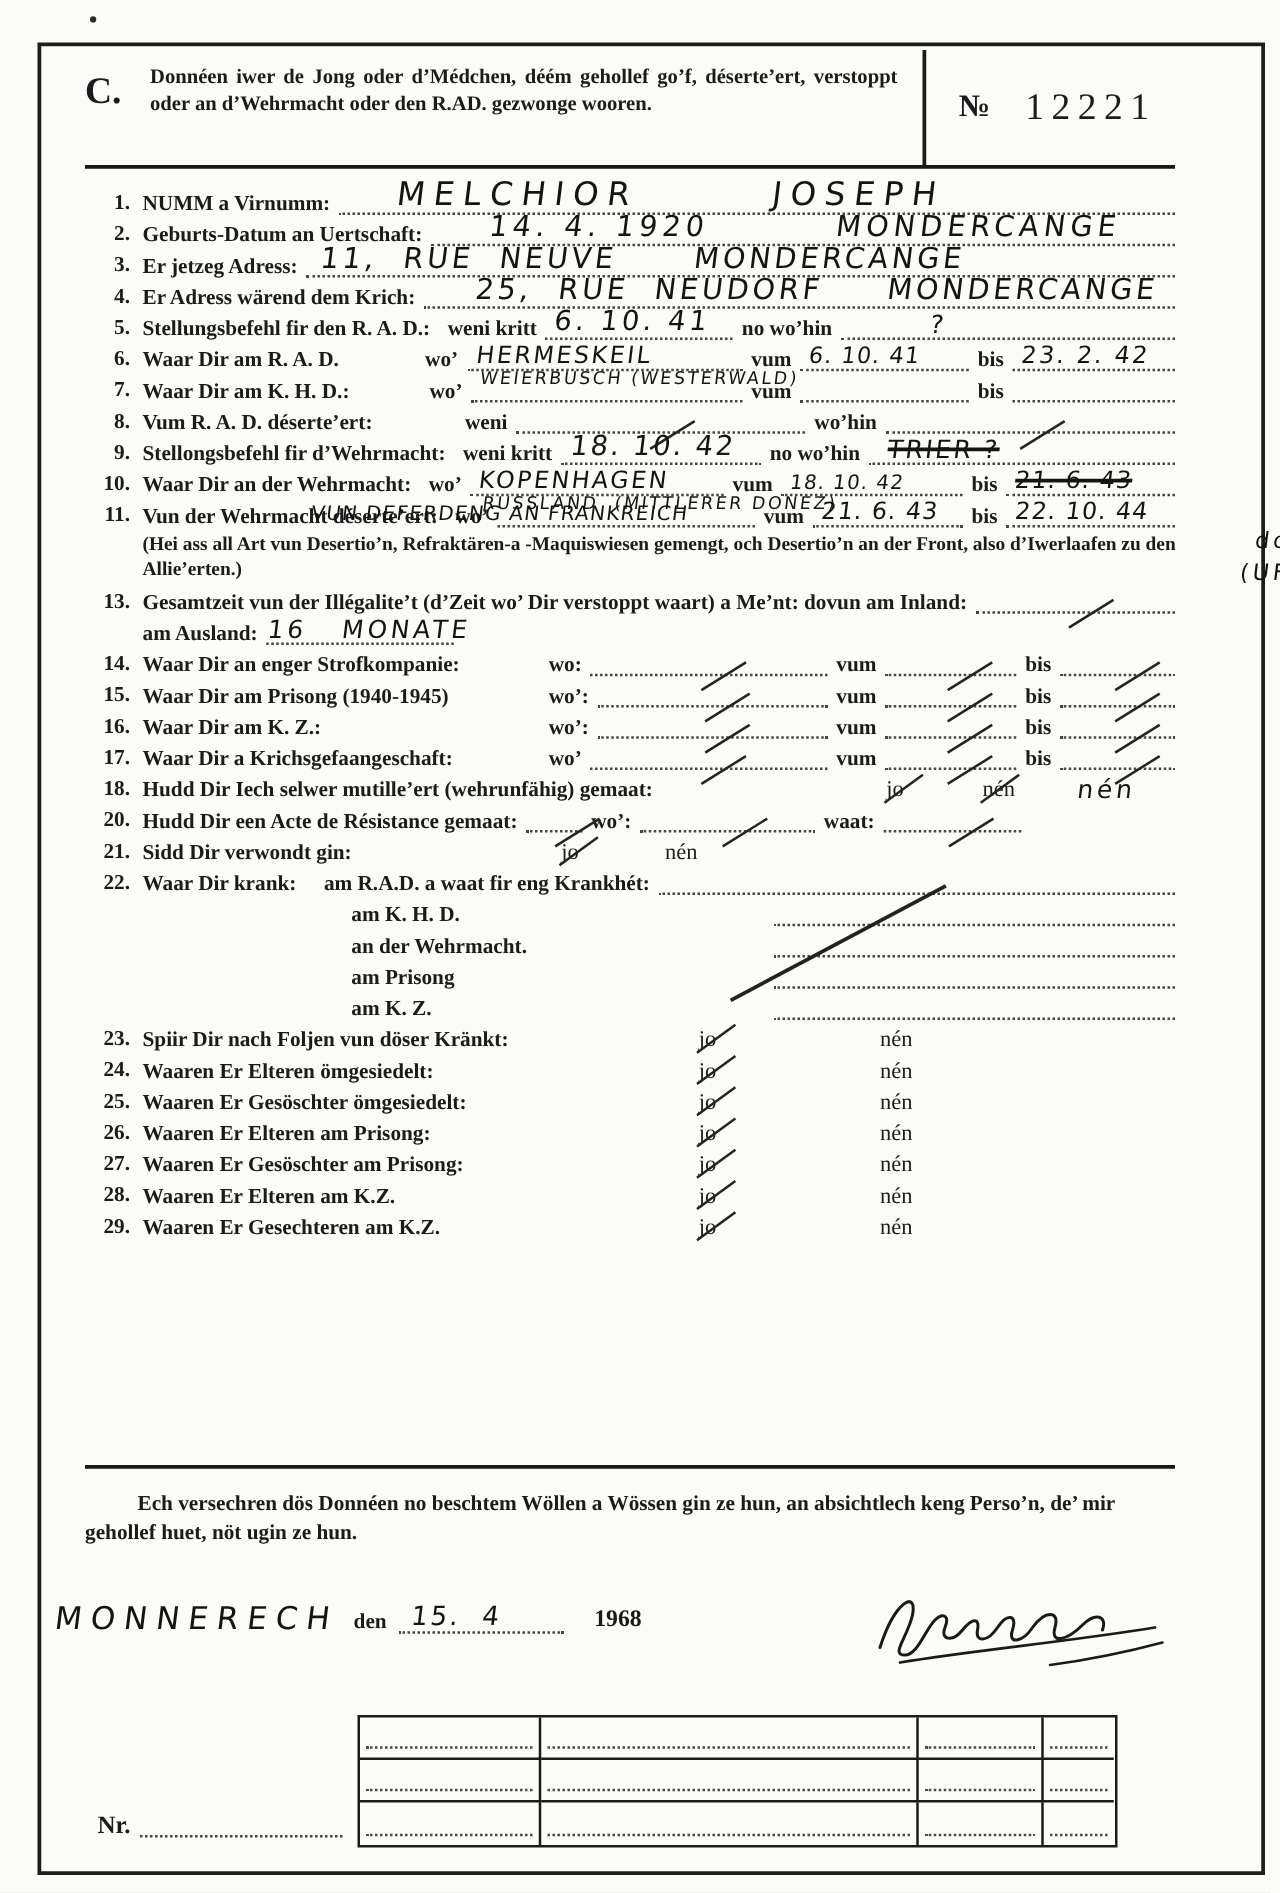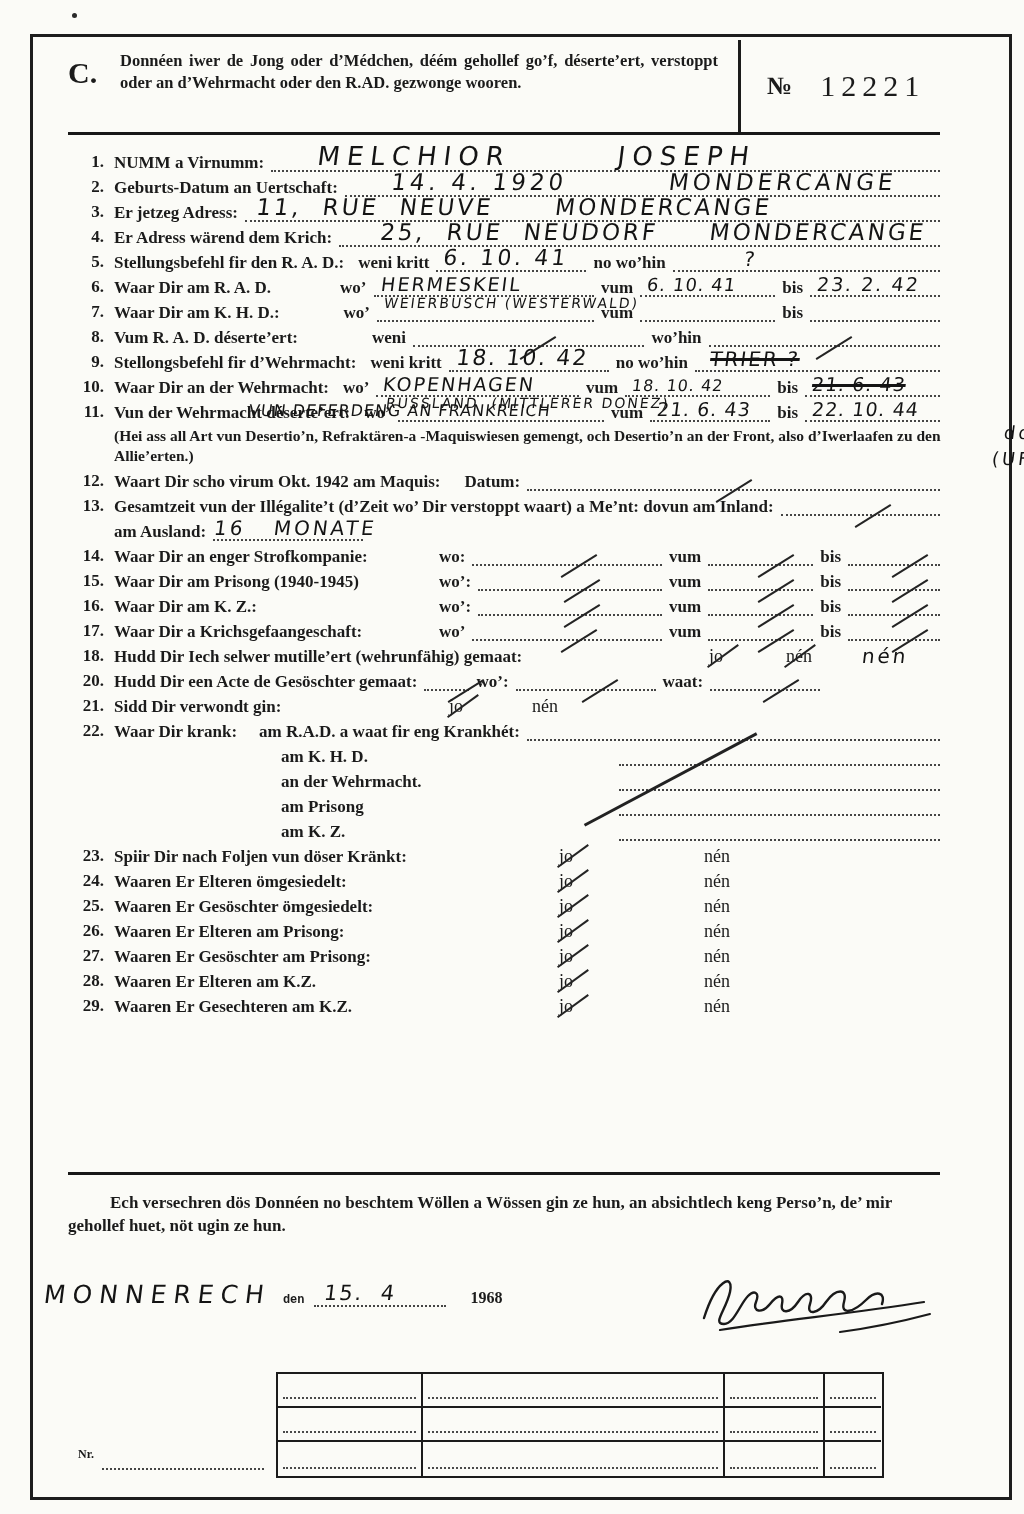--- a/index.html
+++ b/index.html
@@ -38,28 +38,28 @@
   .jo{position:relative;font-size:18px;font-weight:normal;line-height:1.05;}
   .jo .cross{position:absolute;left:-5px;top:8px;width:38px;height:2.2px;background:#242424;transform:rotate(-36deg);}
   .note{font-size:15.5px;font-weight:bold;line-height:1.28;width:845px;margin:1px 0 3px 0;}
   .big-slash{position:absolute;left:505px;top:58px;width:195px;height:2.5px;background:#222;transform:rotate(-28deg);}
 
   
   .hr2{position:absolute;left:68px;top:1172px;width:872px;border-top:3px solid #181818;}
   .statement{position:absolute;left:68px;top:1192px;width:872px;font-size:17px;font-weight:bold;line-height:1.35;text-indent:42px;}
   .dateline{position:absolute;left:44px;top:1282px;display:flex;align-items:flex-end;}
   .place{font-size:25px;letter-spacing:7px;}
-  .den{margin-left:12px;font-size:12px;font-weight:bold;font-family:Liberation Mono, monospace;}
+  .den{margin-left:12px;font-size:17px;font-weight:bold;}
   .datefill{width:132px;margin-left:10px;border-bottom:2px dotted #454545;height:16px;position:relative;}
   .datehw{position:absolute;left:10px;bottom:1px;font-size:21px;letter-spacing:2px;}
-  .yr{margin-left:24px;font-size:16px;font-weight:bold;}
+  .yr{margin-left:24px;font-size:19px;font-weight:bold;}
   .signature{position:absolute;left:690px;top:1266px;}
 
   .bottom-row{position:absolute;left:78px;top:1372px;display:flex;align-items:flex-end;}
-  .nr-label{font-size:12px;font-weight:bold;margin-bottom:16px;}
+  .nr-label{font-size:20px;font-weight:bold;margin-bottom:6px;}
   .nr-dots{width:162px;border-bottom:2px dotted #454545;height:10px;margin:0 12px 8px 8px;}
   .grid-table{display:grid;grid-template-columns:145px 302px 100px 56px;grid-auto-rows:34px;
               border:2.5px solid #1b1b1b;width:608px;background:transparent;}
   .cell{position:relative;border-right:2px solid #1b1b1b;border-bottom:2px solid #1b1b1b;}
   .cell:nth-child(4n){border-right:none;}
   .cell:nth-child(n+9){border-bottom:none;}
   .dotline-cell{position:absolute;left:5px;right:5px;bottom:7px;border-bottom:2px dotted #4a4a4a;}
   .edge-frag{position:absolute;right:-8px;font-size:18px;}
 </style>
 </head>
@@ -226,31 +226,20 @@
               <span class="hw hw-abs" style="font-size: 19px; letter-spacing: 1px;">21. 6. 43</span>
             </span>
             <span class="lbl">bis</span>
             <span class="fillseg" style="width: 135px;">
               <span class="hw hw-abs" style="font-size: 19px; letter-spacing: 1px;">22. 10. 44</span>
             </span>
           </div>
           <div class="note">(Hei ass all Art vun Desertio’n, Refraktären-a -Maquiswiesen gemengt, och Desertio’n an der Front, also d’Iwerlaafen zu den Allie’erten.)</div>
         </div>
         <div class="field">
-          <span class="num">12.</span>
-          <div class="line">
-            <span class="lbl">Waart Dir scho virum Okt. 1942 am Maquis:</span>
-            <span class="gapseg" style="width: 10px;"></span>
-            <span class="lbl">Datum:</span>
-            <span class="fillseg fill-grow">
-              <span class="slash"></span>
-            </span>
-          </div>
-        </div>
-        <div class="field">
           <span class="num">13.</span>
           <div class="line">
             <span class="lbl">Gesamtzeit vun der Illégalite’t (d’Zeit wo’ Dir verstoppt waart) a Me’nt: dovun am Inland:</span>
             <span class="fillseg fill-grow">
               <span class="slash"></span>
             </span>
           </div>
           <div class="line">
             <span class="lbl">am Ausland:</span>
             <span class="fillseg" style="width: 150px;">
@@ -335,21 +324,21 @@
           <div class="line">
             <span class="lbl">Hudd Dir Iech selwer mutille’ert (wehrunfähig) gemaat:</span>
             <span class="jo" style="position: absolute; left: 595px; bottom: 0px;"><span class="jo-text">jo</span><span class="cross"></span></span>
             <span class="jo" style="position: absolute; left: 672px; bottom: 0px;"><span class="jo-text">nén</span><span class="cross"></span></span>
             <span class="hw" style="font-size: 20px; position: absolute; left: 748px; bottom: 0px;">nén</span>
           </div>
         </div>
         <div class="field">
           <span class="num">20.</span>
           <div class="line">
-            <span class="lbl">Hudd Dir een Acte de Gesöschter gemaat:</span>
+            <span class="lbl">Hudd Dir een Acte de Résistance gemaat:</span>
             <span class="fillseg" style="width: 45px;">
               <span class="slash"></span>
             </span>
             <span class="lbl">wo’:</span>
             <span class="fillseg" style="width: 140px;">
               <span class="slash"></span>
             </span>
             <span class="lbl">waat:</span>
             <span class="fillseg" style="width: 110px;">
               <span class="slash"></span>

